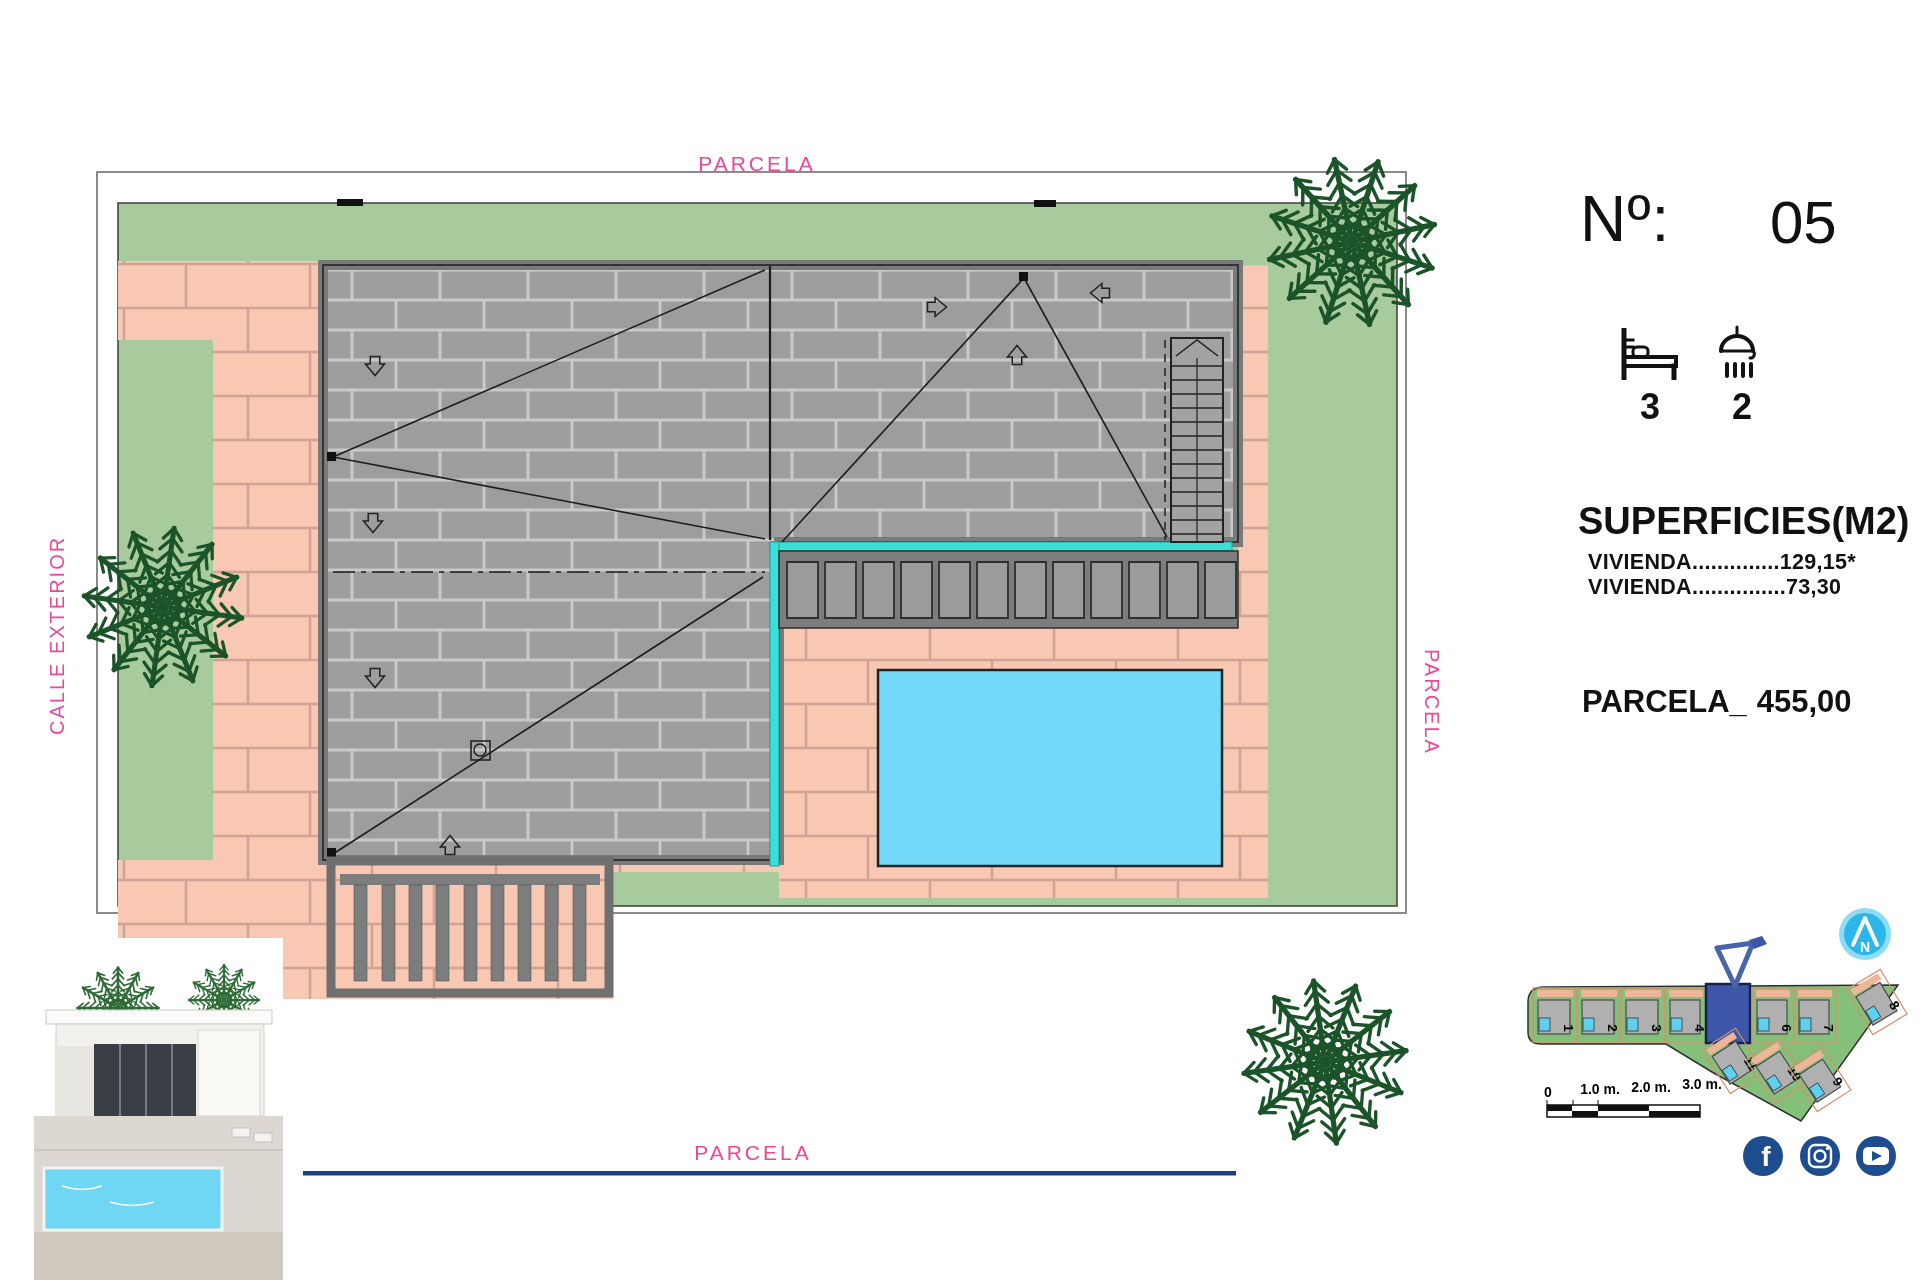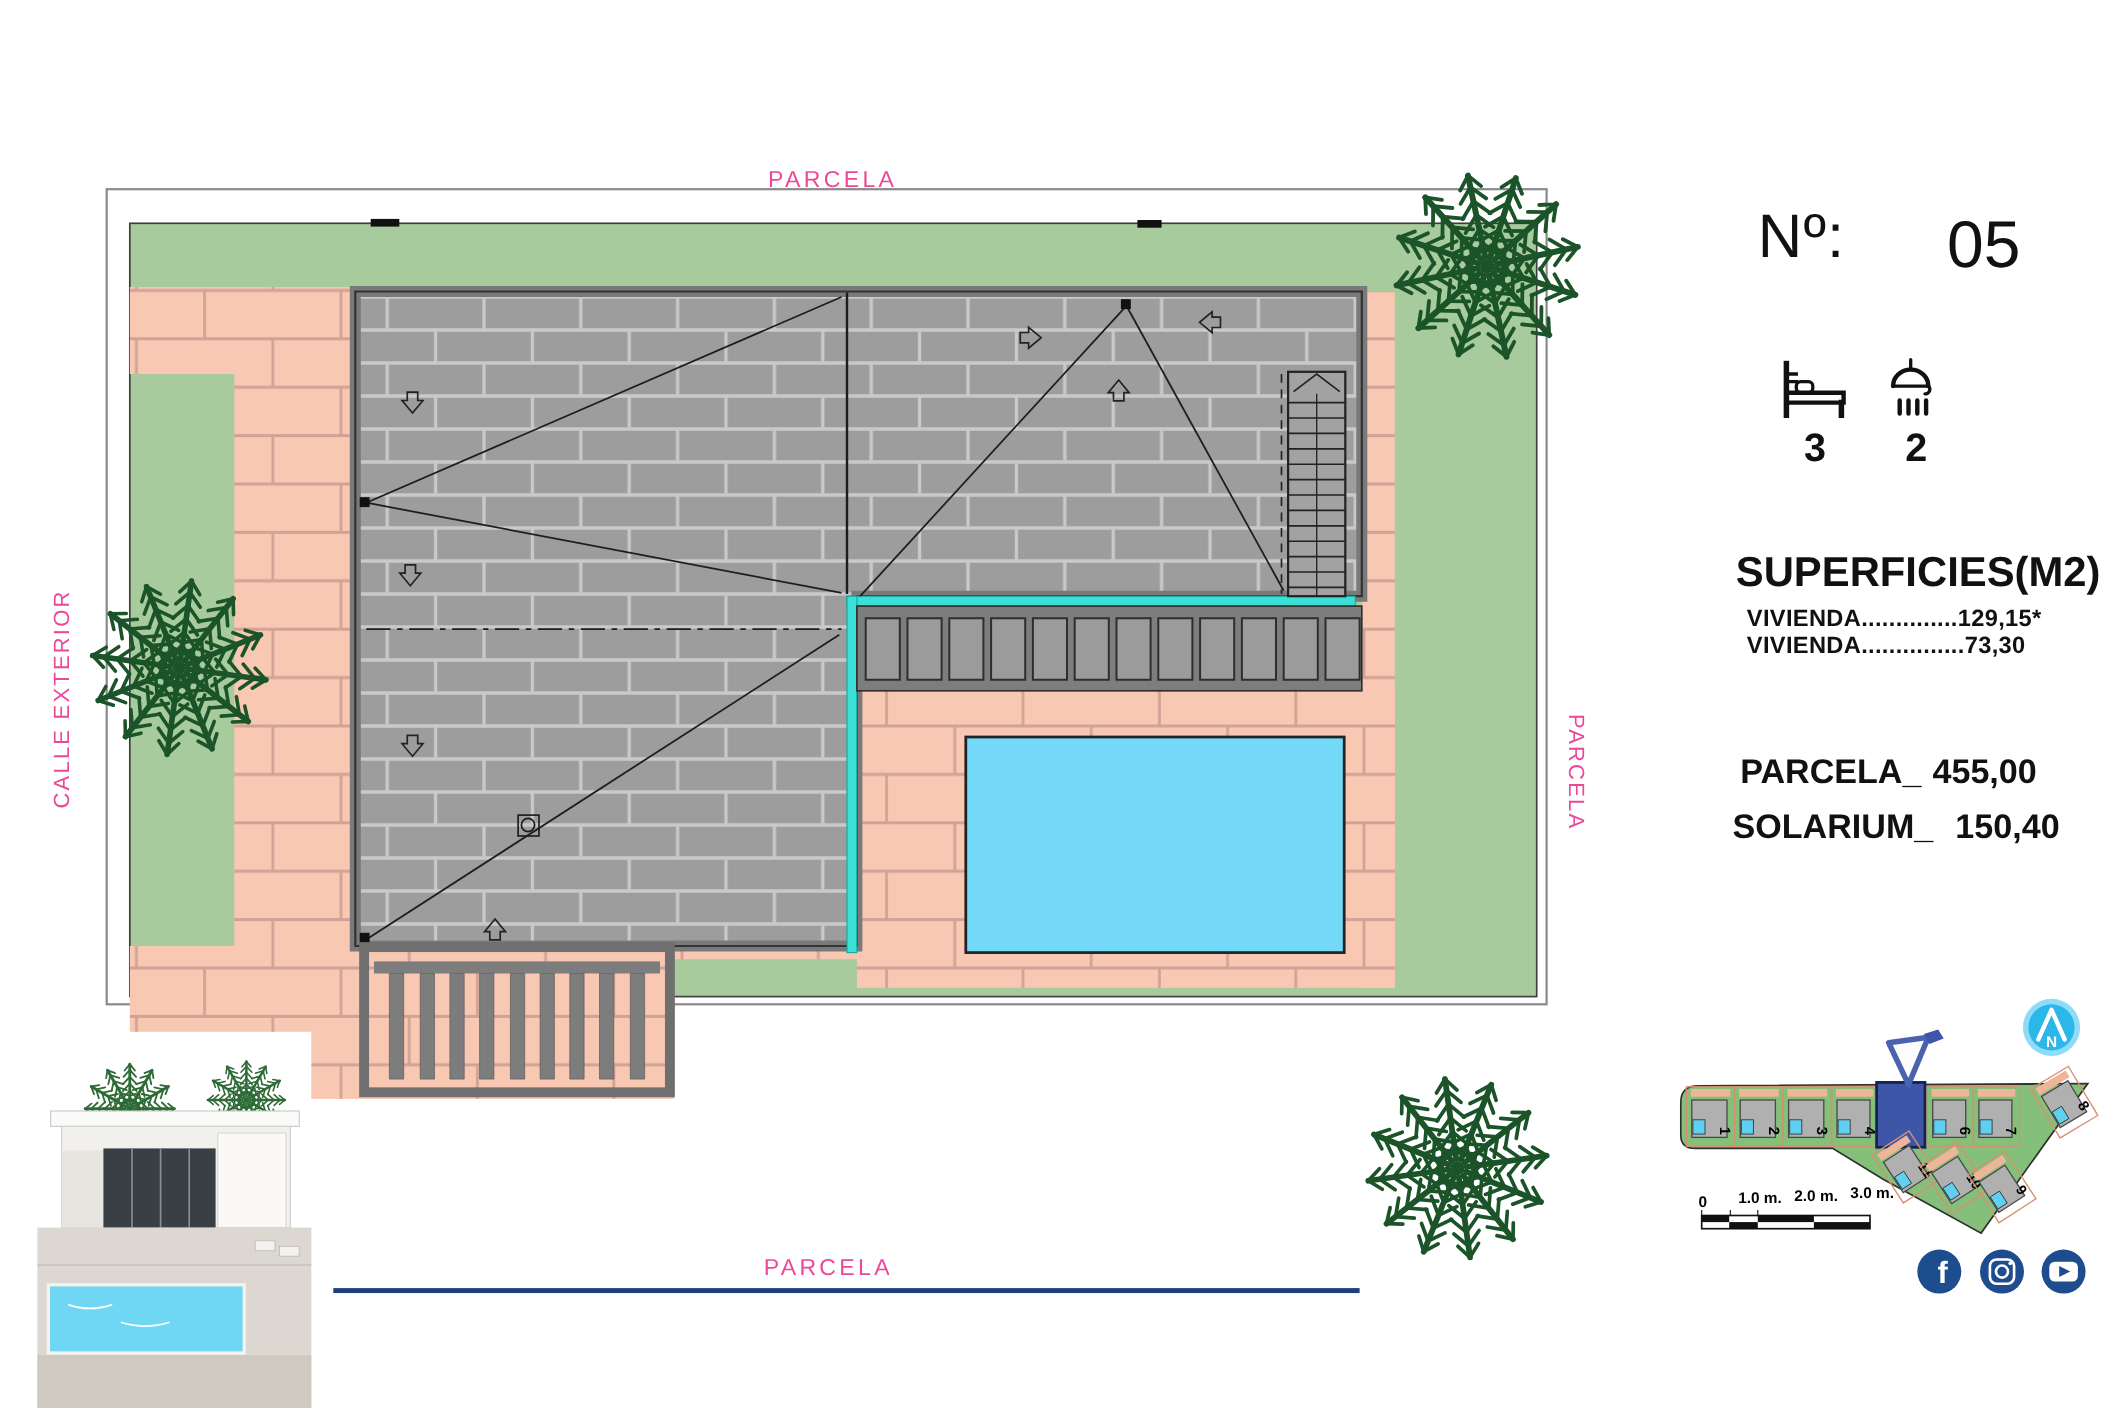--- a/index.html
+++ b/index.html
@@ -4,21 +4,21 @@
 <style>
   html,body{margin:0;padding:0;background:#fff;}
   .stage{position:relative;width:1920px;height:1280px;background:#fff;overflow:hidden;
          font-family:"Liberation Sans","DejaVu Sans",sans-serif;color:#111;}
   .stage svg.base{position:absolute;left:0;top:0;}
   .lbl{position:absolute;font-size:21px;letter-spacing:3px;color:#ec4899;text-align:center;}
   .lbl.vert{writing-mode:vertical-rl;letter-spacing:2px;}
   .lbl.vert.up{transform:rotate(180deg);}
   .info{position:absolute;left:1570px;top:182px;width:348px;height:600px;}
   .info > div{position:absolute;white-space:nowrap;}
-  .num-label{left:28px;top:0;font-size:56px;font-weight:500;letter-spacing:1px;text-align:center;}
+  .num-label{left:10px;top:0;font-size:64px;font-weight:500;letter-spacing:1px;text-align:center;}
   .num-value{left:200px;top:6px;font-size:60px;font-weight:500;text-align:center;}
   .icon-bed{position:absolute;left:48px;top:146px;}
   .icon-shower{position:absolute;left:144px;top:142px;}
   .cnt{font-size:36px;font-weight:700;}
   .cnt.bed{left:70px;top:204px;}
   .cnt.shower{left:162px;top:204px;}
   .sup-title{left:8px;top:318px;font-size:38px;font-weight:700;}
   .sline{font-size:21.5px;font-weight:700;letter-spacing:.3px;}
   .sline.l1{left:18px;top:368px;}
   .sline.l2{left:18px;top:393px;}
@@ -321,16 +321,15 @@
   </svg>
   <div class="cnt shower">2</div>
 
   <div class="sup-title">SUPERFICIES(M2)</div>
 
   <div class="sline l1"><span>VIVIENDA</span><span>..............</span><span>129,15*</span></div>
   <div class="sline l2"><span>VIVIENDA</span><span>...............</span><span>73,30</span></div>
 
 
   <div class="prow"><span>PARCELA_</span><span class="val">455,00</span></div>
-  <div class="srow"><span>SOLARIUM_</span><span class="val">150,40</span></div>
 </div>
 
 </div>
 
 </body></html>

